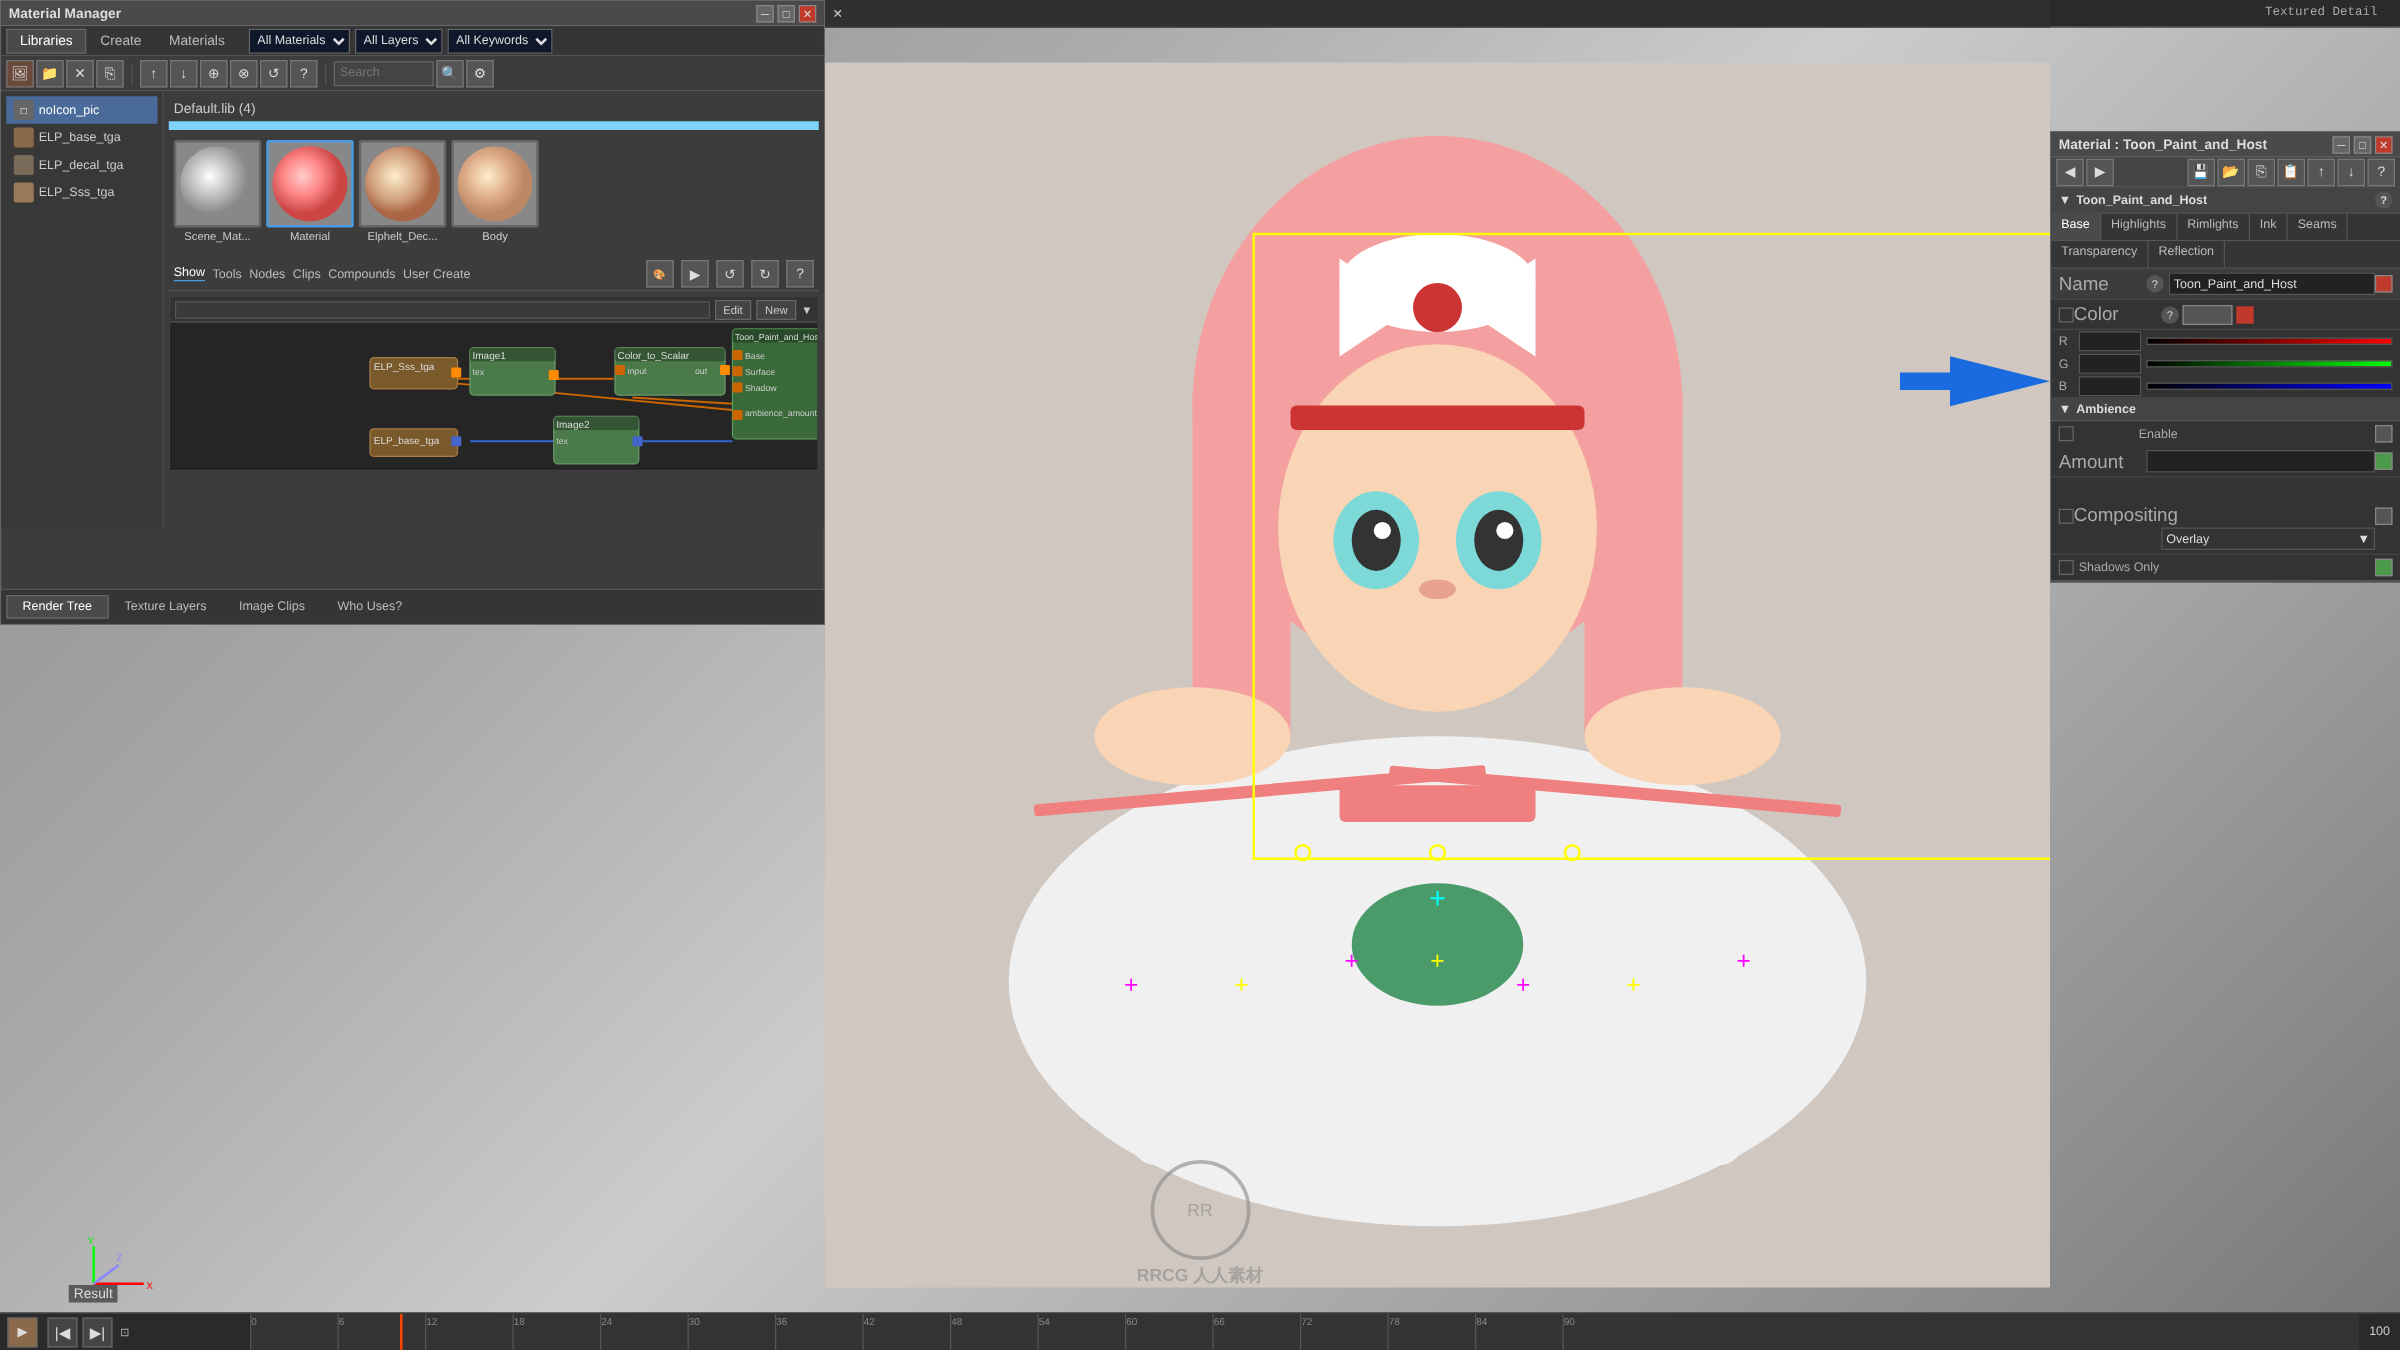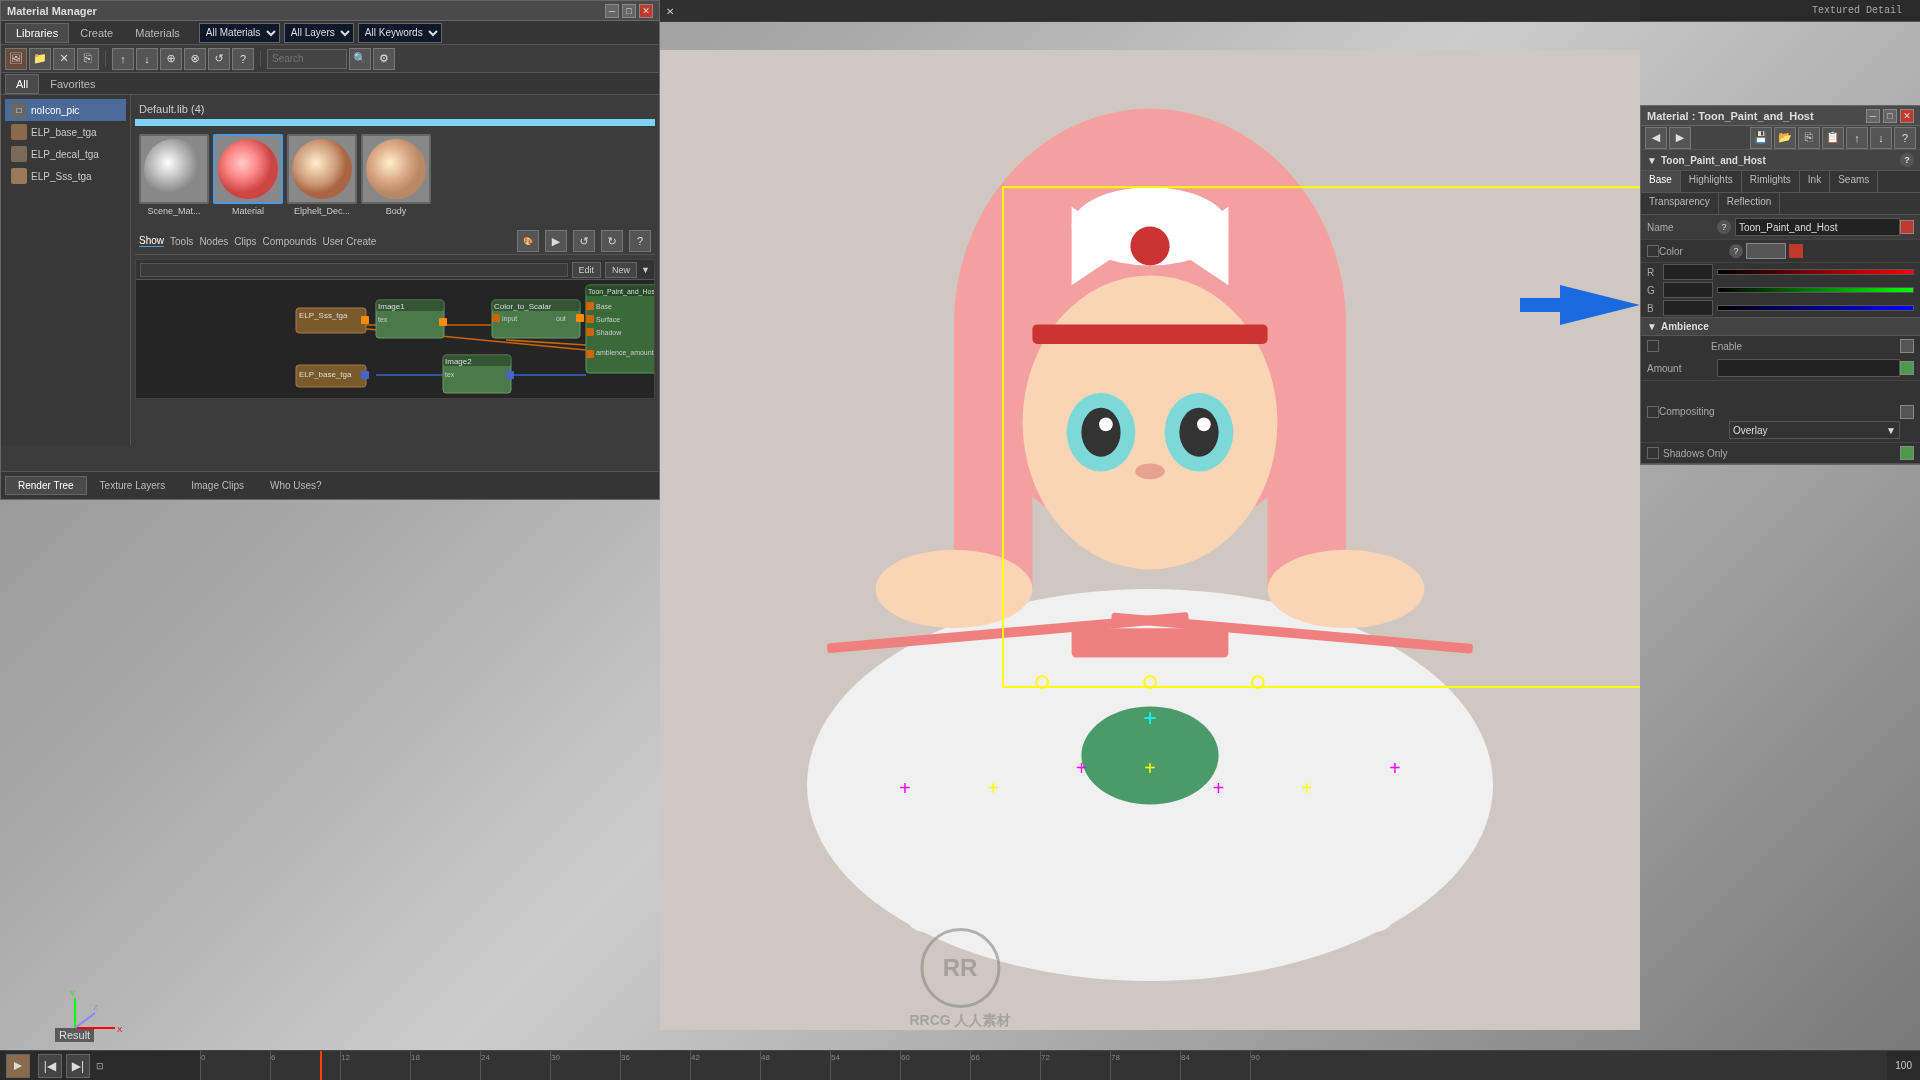--- a/index.html
+++ b/index.html
@@ -353,21 +353,21 @@
       display: flex;
       align-items: center;
       padding: 3px 6px;
       border-bottom: 1px solid #444;
       min-height: 22px;
     }
 
     .props-label {
       width: 70px;
       color: #aaa;
-      font-size: 10px;
+      font-size: 15px;
     }
 
     .props-input {
       flex: 1;
       height: 18px;
       background: #222;
       border: 1px solid #555;
       color: #ddd;
       font-size: 10px;
       padding: 0 3px;
@@ -563,23 +563,23 @@
     }
 
     .rrcg-logo {
       width: 80px;
       height: 80px;
       border: 3px solid #888;
       border-radius: 50%;
       display: flex;
       align-items: center;
       justify-content: center;
-      font-size: 24px;
+      font-size: 14px;
       color: #888;
-      font-weight: bold;
+      font-weight: normal;
     }
 
     .rrcg-text {
       color: #888;
       font-size: 14px;
       font-weight: bold;
       margin-top: 4px;
     }
 
     .separator {
@@ -758,24 +758,20 @@
     <div class="toolbar-btn">⊕</div>
     <div class="toolbar-btn">⊗</div>
     <div class="toolbar-btn">↺</div>
     <div class="toolbar-btn">?</div>
     <div class="separator"></div>
     <input class="search-box" type="text" placeholder="Search" style="">
     <div class="toolbar-btn">🔍</div>
     <div class="toolbar-btn">⚙</div>
   </div>
 
-  <div style="display:flex; background:#353535; height:22px; border-bottom:1px solid #555; align-items:center; padding:0 4px;">
-    <span class="tab-item active">All</span>
-    <span class="tab-item">Favorites</span>
-  </div>
 
   <div style="display:flex; height:calc(100% - 148px);">
 
     <div class="mm-sidebar">
       <div class="sidebar-item selected">
         <div class="sidebar-icon">□</div>
         <span>noIcon_pic</span>
       </div>
       <div class="sidebar-item">
         <div class="sidebar-icon" style="background:#8a6a4a;"></div>

